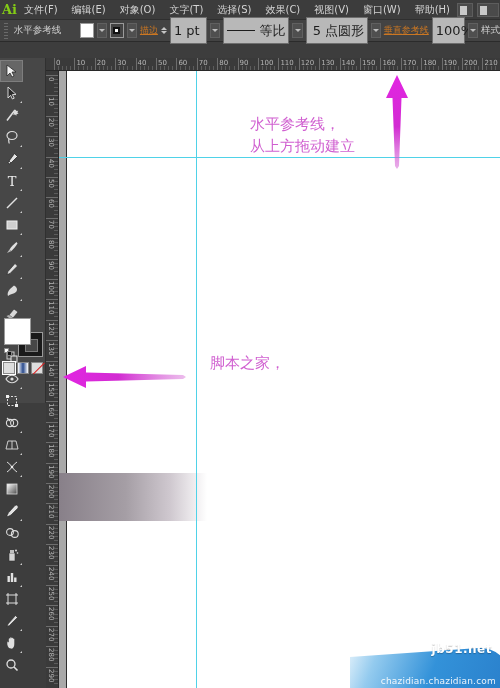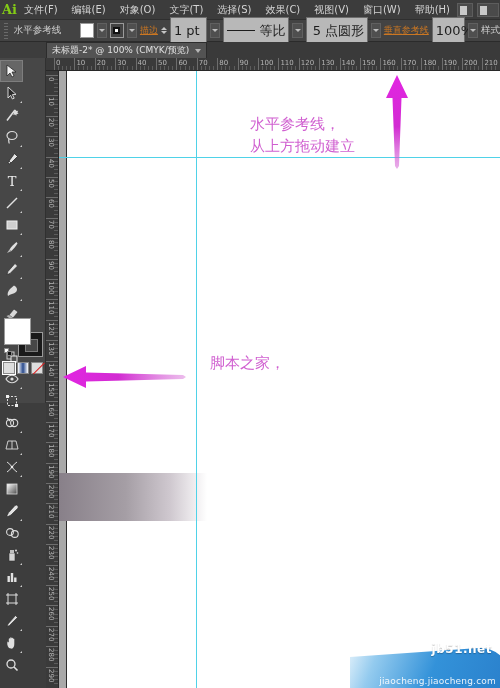--- a/index.html
+++ b/index.html
@@ -282,26 +282,20 @@
       <span class="brush-dot"></span>
       <span>5 点圆形</span>
     </div>
     <div class="dd-arrow"></div>
     <div class="ctrl-link">垂直参考线</div>
     <div class="field w-opacity">100%</div>
     <div class="dd-arrow"></div>
     <div class="ctrl-label">样式</div>
   </div>
 
-  <div class="tabbar">
-    <div class="doctab">
-      <span>未标题-2* @ 100% (CMYK/预览)</span>
-      <span class="tab-close"></span>
-    </div>
-  </div>
 
   <div class="toolbox">
 
     <div class="tool active">
       <svg width="13" height="14" viewBox="0 0 13 14">
           <path d="M2 1 L2 12 L5 9 L7 13 L9 12 L7 8 L11 8 Z" fill="#f2f2f2" stroke="#1a1a1a" stroke-width=".7"></path>
         </svg>
     </div>
     <div class="tool">
       <svg width="13" height="14" viewBox="0 0 13 14">
@@ -871,17 +865,17 @@
       <span>水平参考线，</span>
       <span class="l2">从上方拖动建立</span>
     </div>
     <div class="annot" style="left:151px; top:281px;">
       <span>脚本之家，</span>
     </div>
 
     <div class="wm">
       <div class="wm-band"></div>
       <div class="wm-jb">jb51.net</div>
-      <div class="wm-url">jiaocheng.jiaocheng.com</div>
+      <div class="wm-url">chazidian.chazidian.com</div>
     </div>
   </div>
 
 </div>
 
 </body></html>

